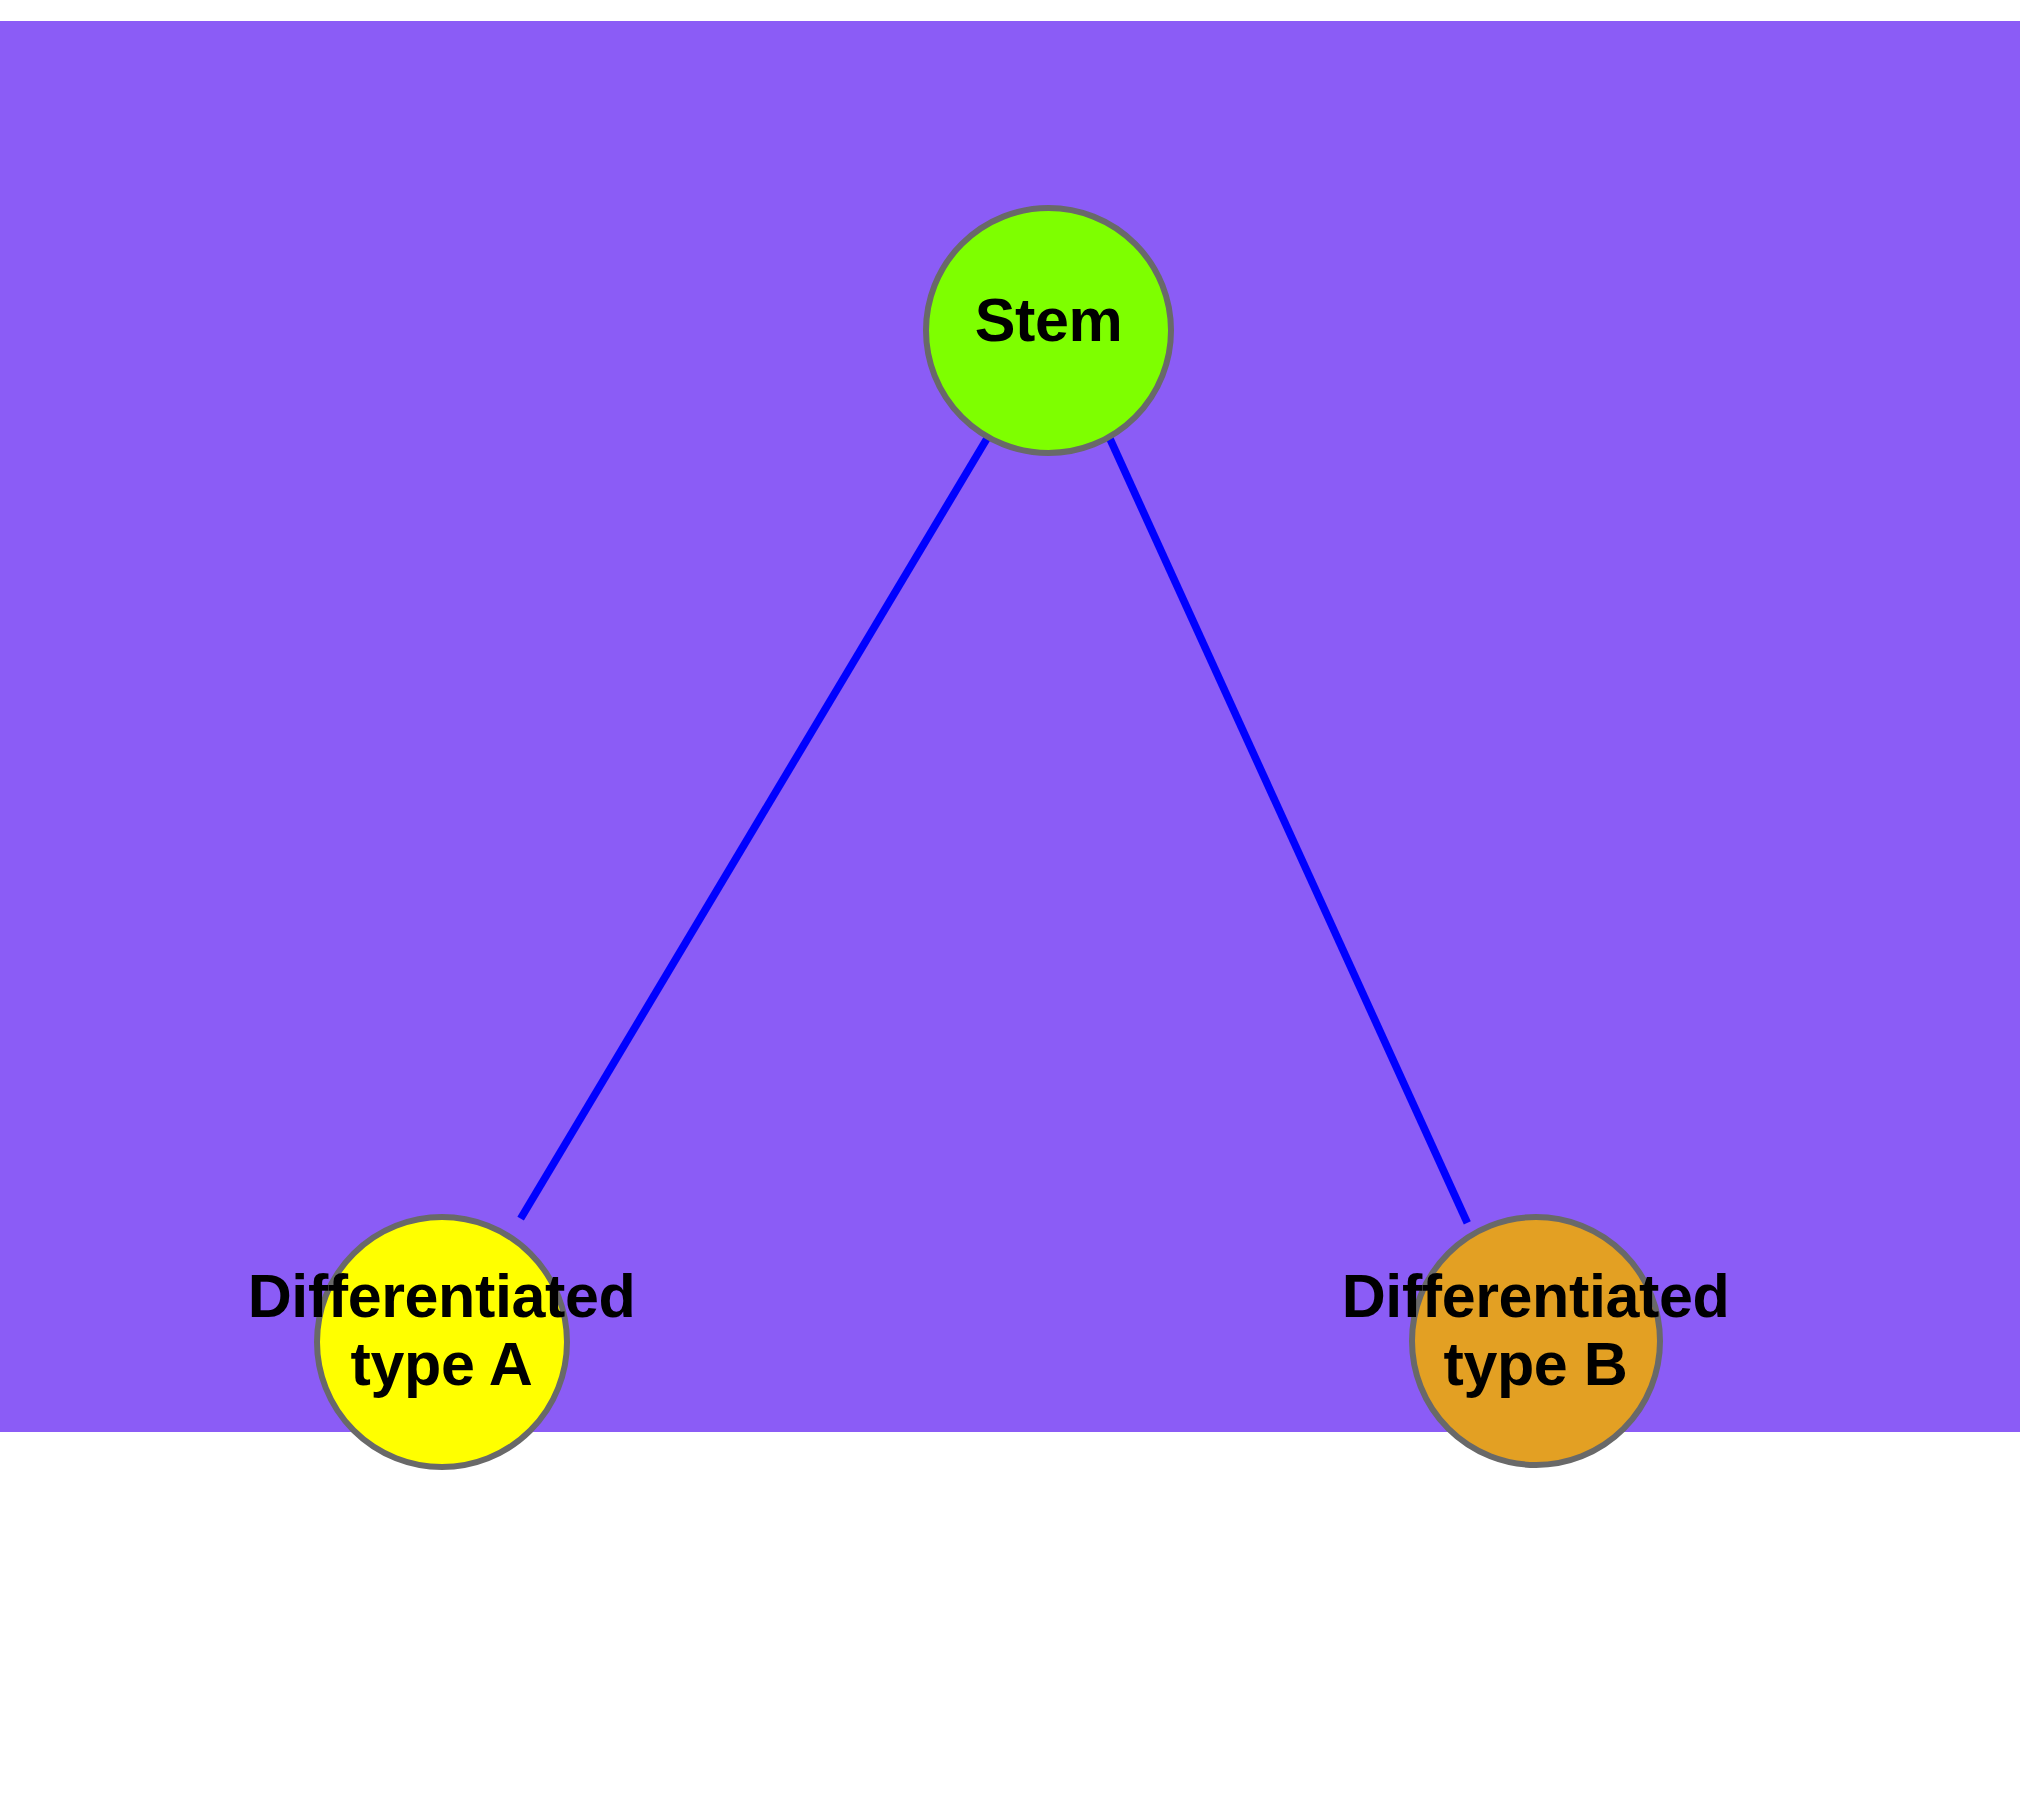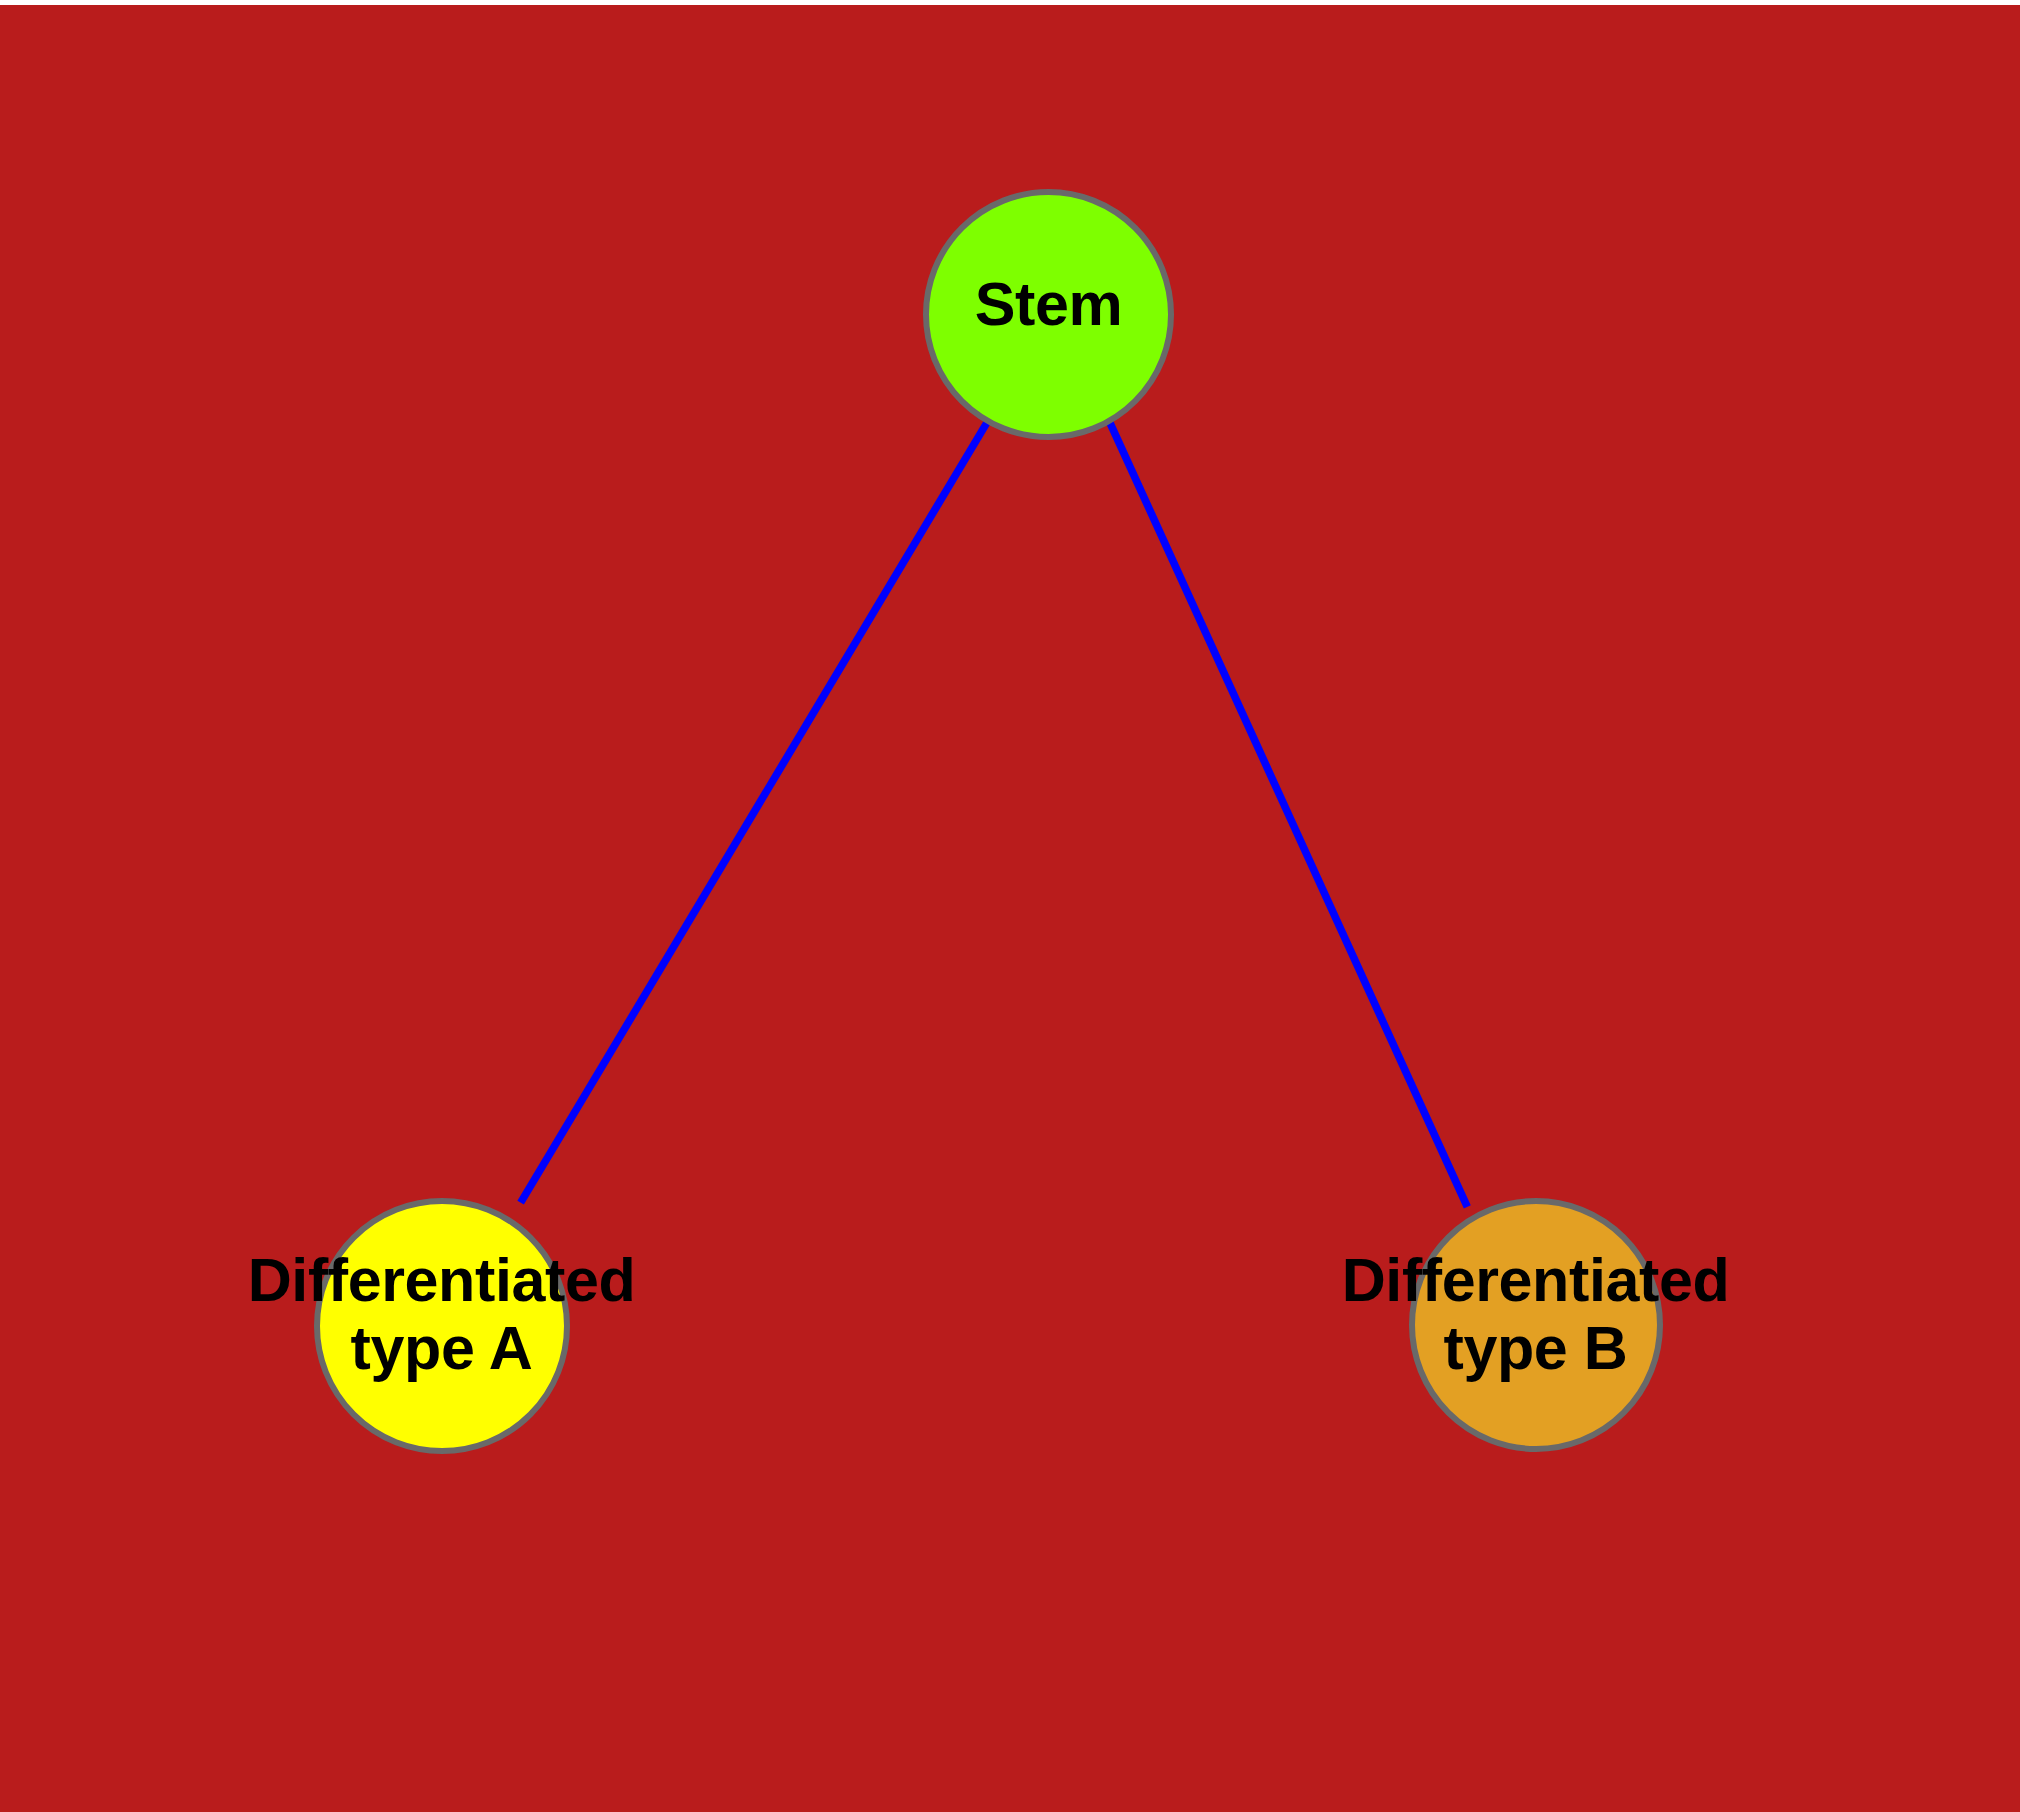--- a/index.html
+++ b/index.html
@@ -10,23 +10,24 @@
   body {
     width: 2021px;
     height: 1812px;
     background: #ffffff;
     font-family: "Liberation Sans", sans-serif;
     overflow: hidden;
   }
   #graph-canvas {
     position: relative;
     width: 2021px;
-    height: 1812px;
-    background: #b91c1c;
+    height: 1416px;
+    background: #8b5cf6;
     box-sizing: border-box;
+    margin-top: 16px;
   }
   #top-white-strip {
     position: absolute;
     left: 0;
     top: 0;
     width: 2021px;
     height: 5.1px;
     background: #ffffff;
   }
   #edge-layer {

